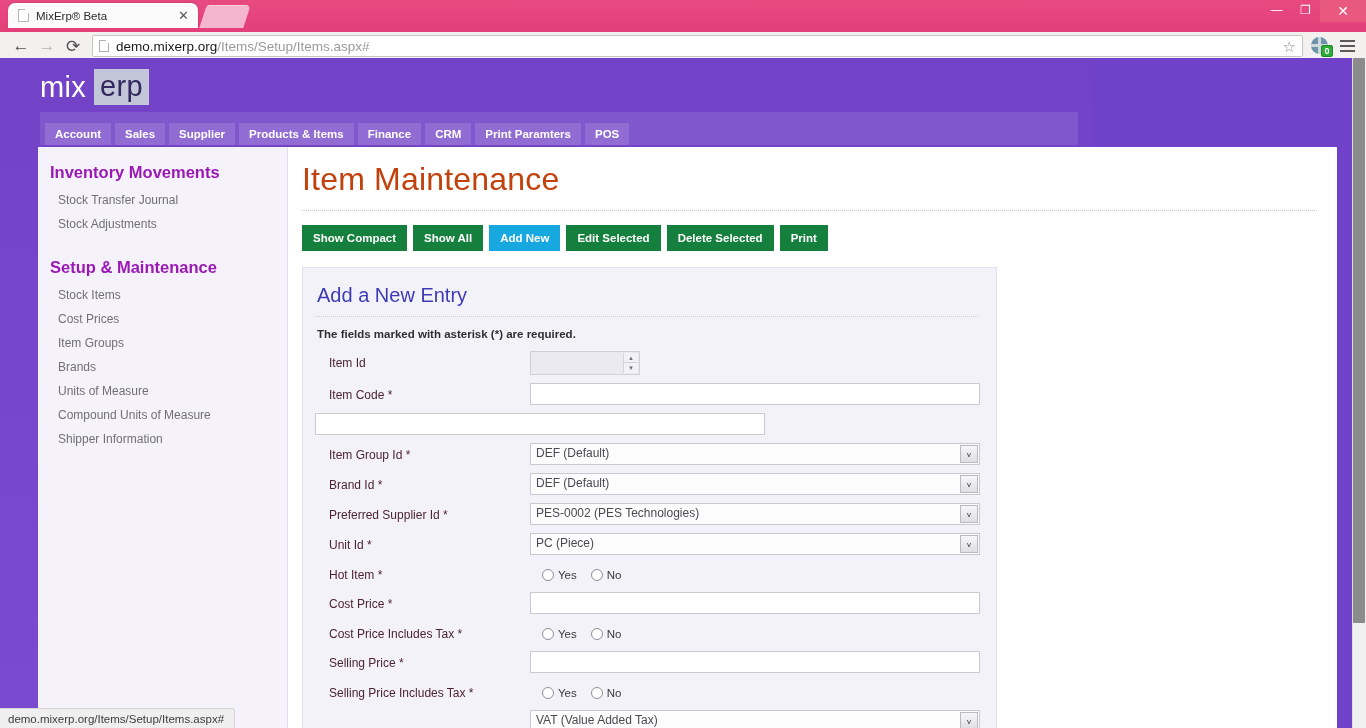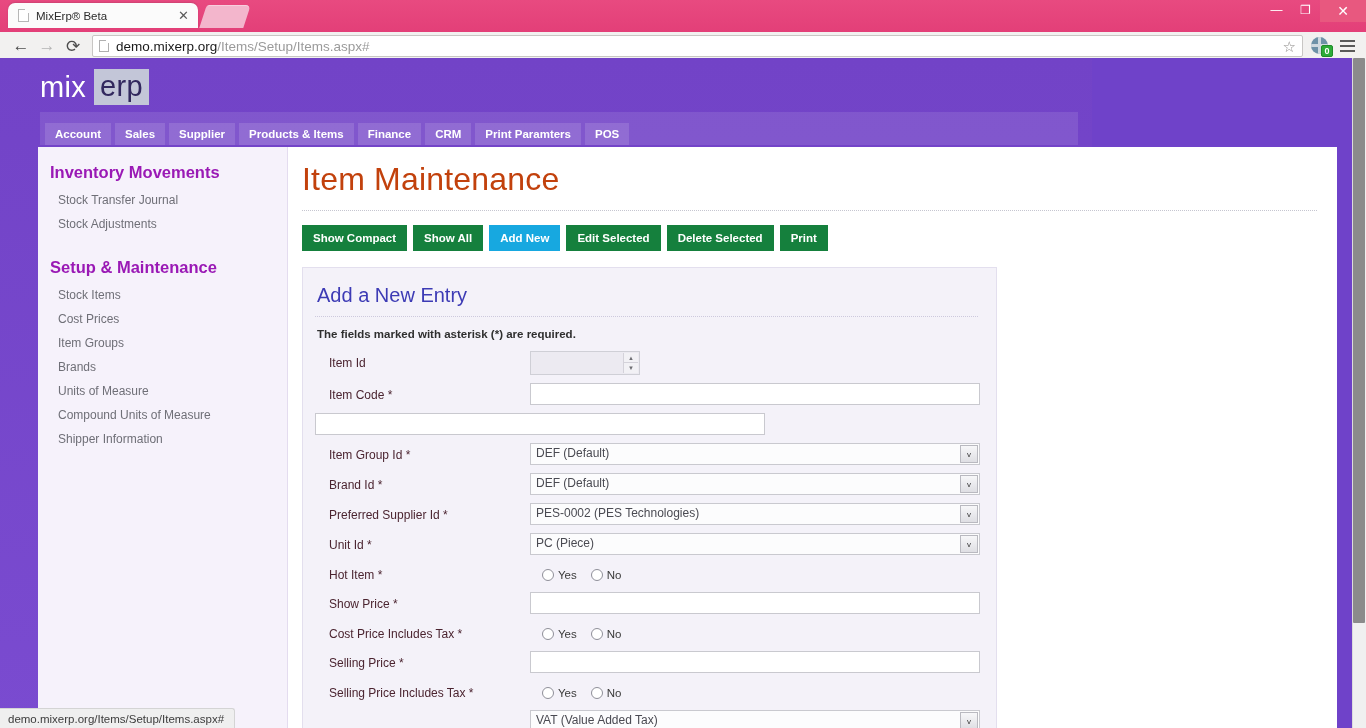--- a/index.html
+++ b/index.html
@@ -481,21 +481,21 @@
                   </label>
                   <label class="radio-opt">
                     <span class="rad"></span>
                     <span class="rad-lbl">No</span>
                   </label>
                 </div>
               </div>
             </div>
 
             <div class="frow">
-              <div class="flabel">Show Price *</div>
+              <div class="flabel">Cost Price *</div>
               <div class="fctl">
                 <input class="txt" type="text" value="" style="">
               </div>
             </div>
 
             <div class="frow">
               <div class="flabel">Cost Price Includes Tax *</div>
               <div class="fctl">
                 <div class="radios">
                   <label class="radio-opt">

